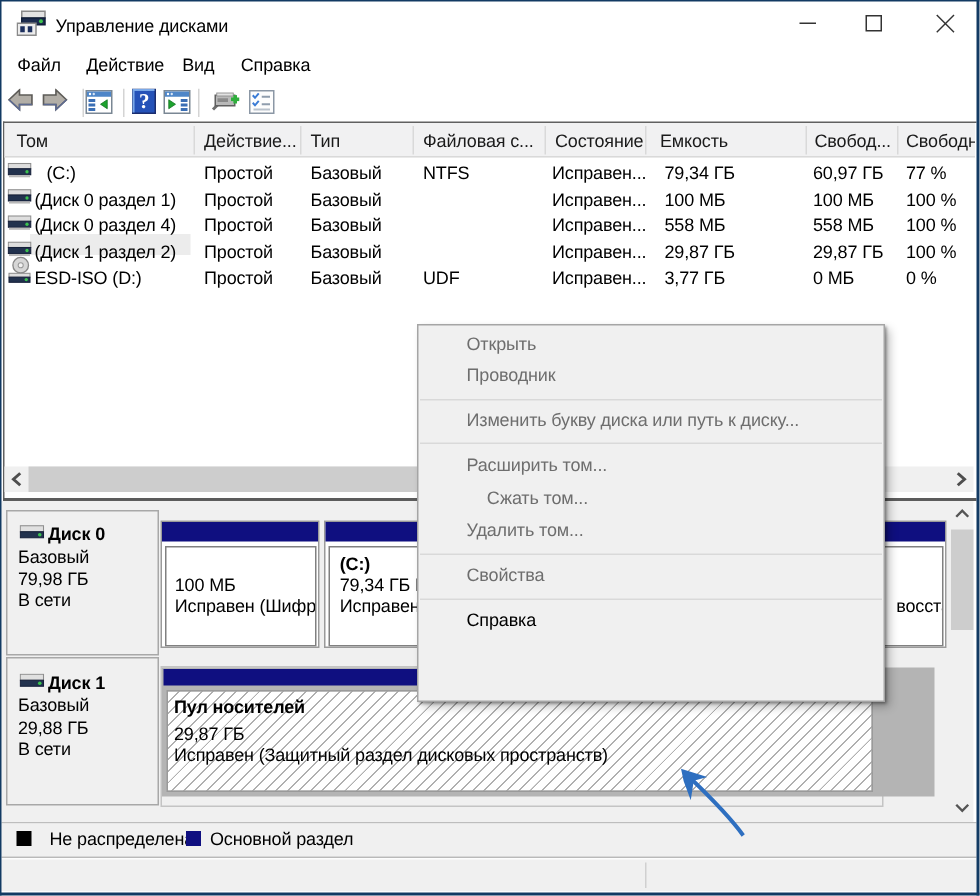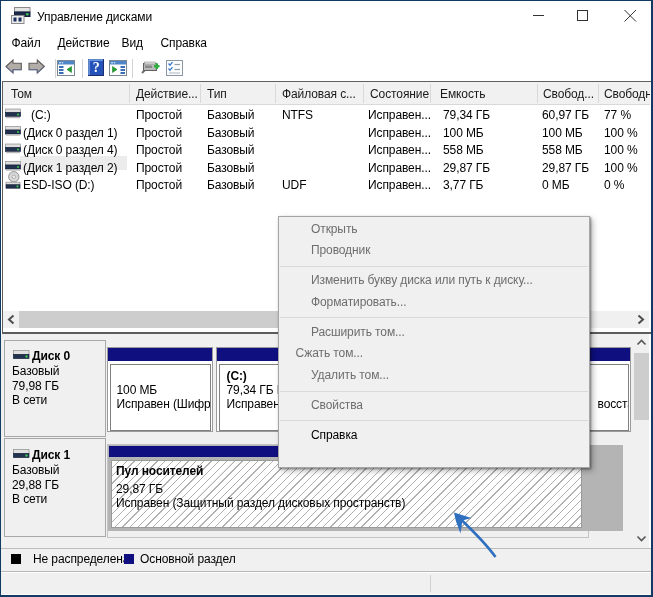--- a/index.html
+++ b/index.html
@@ -295,26 +295,25 @@
 <div class="abs" style="left:1px;top:593.5px;width:650px;height:1px;background:#fdfdfd;"></div>
 
 <div class="abs" style="left:277.5px;top:215.5px;width:312px;height:252.5px;background:#f0f0f0;border:1px solid #a5a5a5;box-sizing:border-box;box-shadow:1px 1px 2px rgba(0,0,0,0.4),3px 3px 6px rgba(0,0,0,0.26);z-index:20;">
   <div style="height:2px;"></div>
   <div class="mi gray" style="height:21.8px;padding-left:32.5px;font-size:12px;line-height:21.8px;color:#6e6e6e;letter-spacing:-0.1px;">Открыть</div>
   <div class="mi gray" style="height:21.8px;padding-left:32.5px;font-size:12px;line-height:21.8px;color:#6e6e6e;letter-spacing:-0.1px;">Проводник</div>
   <div style="height:8px;position:relative;">
         <div style="position:absolute;left:1px;right:1px;top:3.5px;height:1px;background:#d9d9d9;"></div>
       </div>
   <div class="mi gray" style="height:21.8px;padding-left:32.5px;font-size:12px;line-height:21.8px;color:#6e6e6e;letter-spacing:-0.1px;">Изменить букву диска или путь к диску...</div>
-  <div class="mi gray" style="height:21.8px;padding-left:32.5px;font-size:12px;line-height:21.8px;color:#6e6e6e;letter-spacing:-0.1px;">Форматировать...</div>
   <div style="height:8px;position:relative;">
         <div style="position:absolute;left:1px;right:1px;top:3.5px;height:1px;background:#d9d9d9;"></div>
       </div>
   <div class="mi gray" style="height:21.8px;padding-left:32.5px;font-size:12px;line-height:21.8px;color:#6e6e6e;letter-spacing:-0.1px;">Расширить том...</div>
-  <div class="mi gray" style="height:21.8px;padding-left:17px;font-size:12px;line-height:21.8px;color:#6e6e6e;letter-spacing:-0.1px;">Сжать том...</div>
+  <div class="mi gray" style="height:21.8px;padding-left:46px;font-size:12px;line-height:21.8px;color:#6e6e6e;letter-spacing:-0.1px;">Сжать том...</div>
   <div class="mi gray" style="height:21.8px;padding-left:32.5px;font-size:12px;line-height:21.8px;color:#6e6e6e;letter-spacing:-0.1px;">Удалить том...</div>
   <div style="height:8px;position:relative;">
         <div style="position:absolute;left:1px;right:1px;top:3.5px;height:1px;background:#d9d9d9;"></div>
       </div>
   <div class="mi gray" style="height:21.8px;padding-left:32.5px;font-size:12px;line-height:21.8px;color:#6e6e6e;letter-spacing:-0.1px;">Свойства</div>
   <div style="height:8px;position:relative;">
         <div style="position:absolute;left:1px;right:1px;top:3.5px;height:1px;background:#d9d9d9;"></div>
       </div>
   <div class="mi" style="height:21.8px;padding-left:32.5px;font-size:12px;line-height:21.8px;color:#000;letter-spacing:-0.1px;">Справка</div>
 </div>

